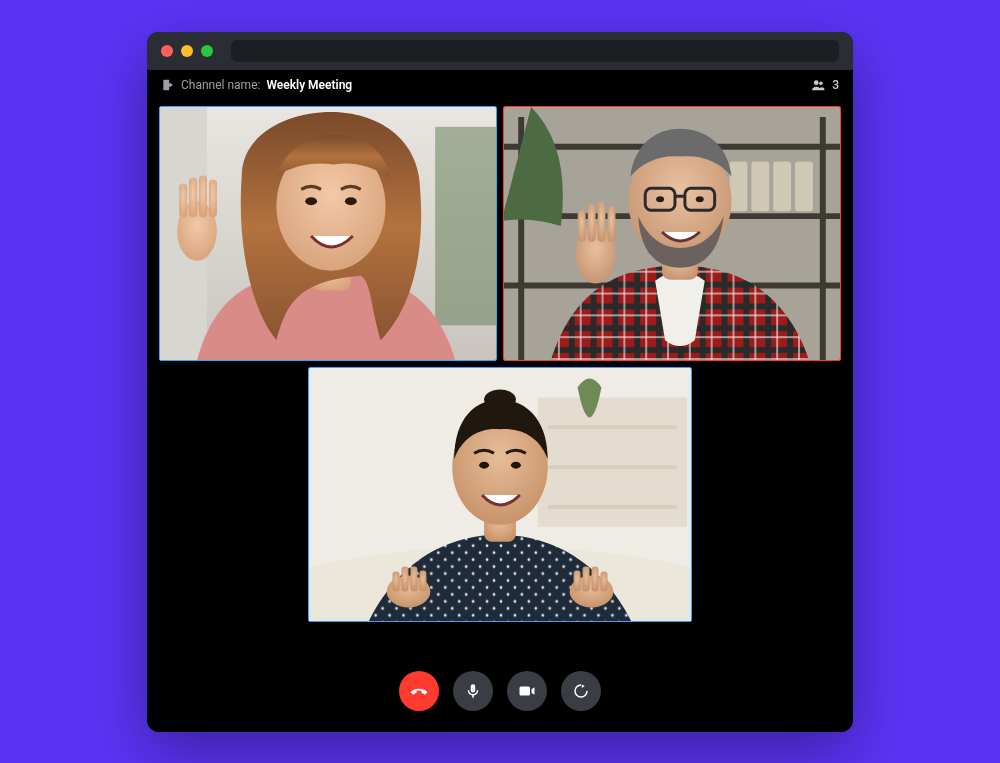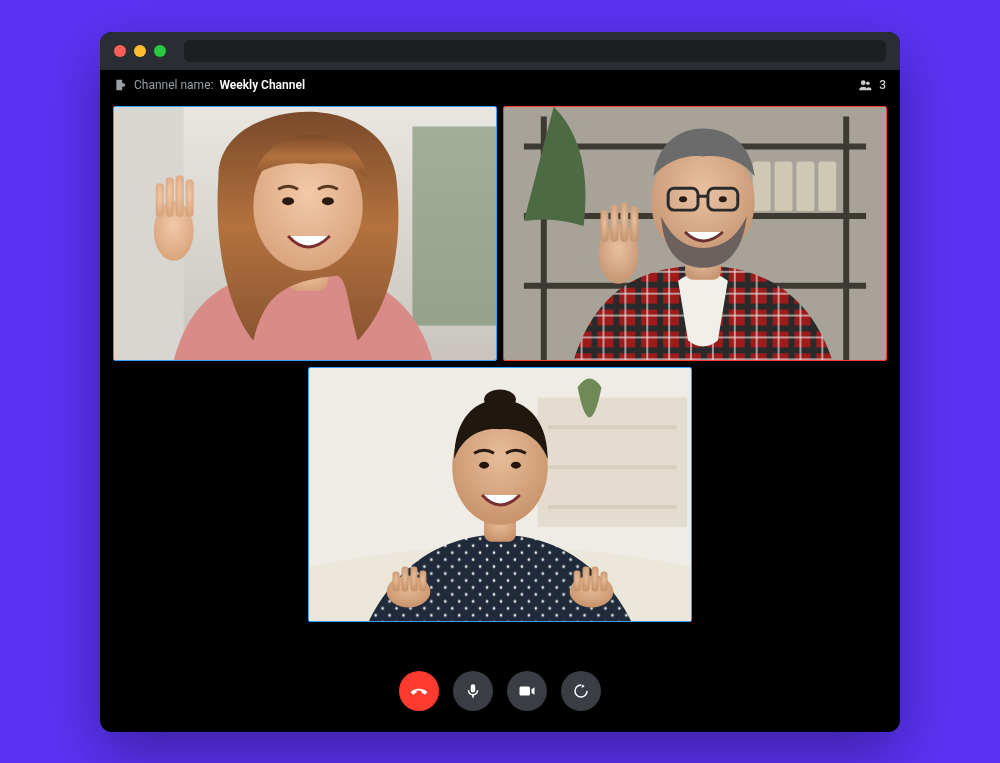--- a/index.html
+++ b/index.html
@@ -5,21 +5,21 @@
   * { box-sizing: border-box; margin: 0; padding: 0; }
   html, body { width: 1000px; height: 763px; }
   body {
     background: #5b33f5;
     font-family: -apple-system, BlinkMacSystemFont, "Segoe UI", Roboto, Helvetica, Arial, sans-serif;
     display: flex;
     align-items: center;
     justify-content: center;
   }
   .window {
-    width: 800px;
+    width: 706px;
     height: 700px;
     background: #000;
     border-radius: 12px;
     overflow: hidden;
     box-shadow: 0 20px 60px rgba(0,0,0,.35);
     display: flex;
     flex-direction: column;
   }
   .titlebar {
     height: 38px;
@@ -111,21 +111,21 @@
     <div class="addr"></div>
   </div>
 
   <div class="header">
     <span class="icon">
       <svg width="14" height="14" viewBox="0 0 24 24" fill="#9aa0a6">
           <path d="M4 3h10v18H4zM14 9h3l3 3-3 3h-3z"></path>
         </svg>
     </span>
     <span class="label">Channel name:</span>
-    <span class="name">Weekly Channel</span>
+    <span class="name">Weekly Meeting</span>
     <span class="spacer"></span>
     <span class="icon">
       <svg width="16" height="14" viewBox="0 0 24 24" fill="#ccc">
           <circle cx="9" cy="8" r="4"></circle>
           <circle cx="17" cy="9" r="3"></circle>
           <path d="M2 20c0-3 4-5 7-5s7 2 7 5v1H2zM15 20c0-1.6.6-3 1.6-4 .5-.1 1-.2 1.4-.2 2.5 0 5 1.5 5 4v1h-8z"></path>
         </svg>
     </span>
     <span class="count">3</span>
   </div>

